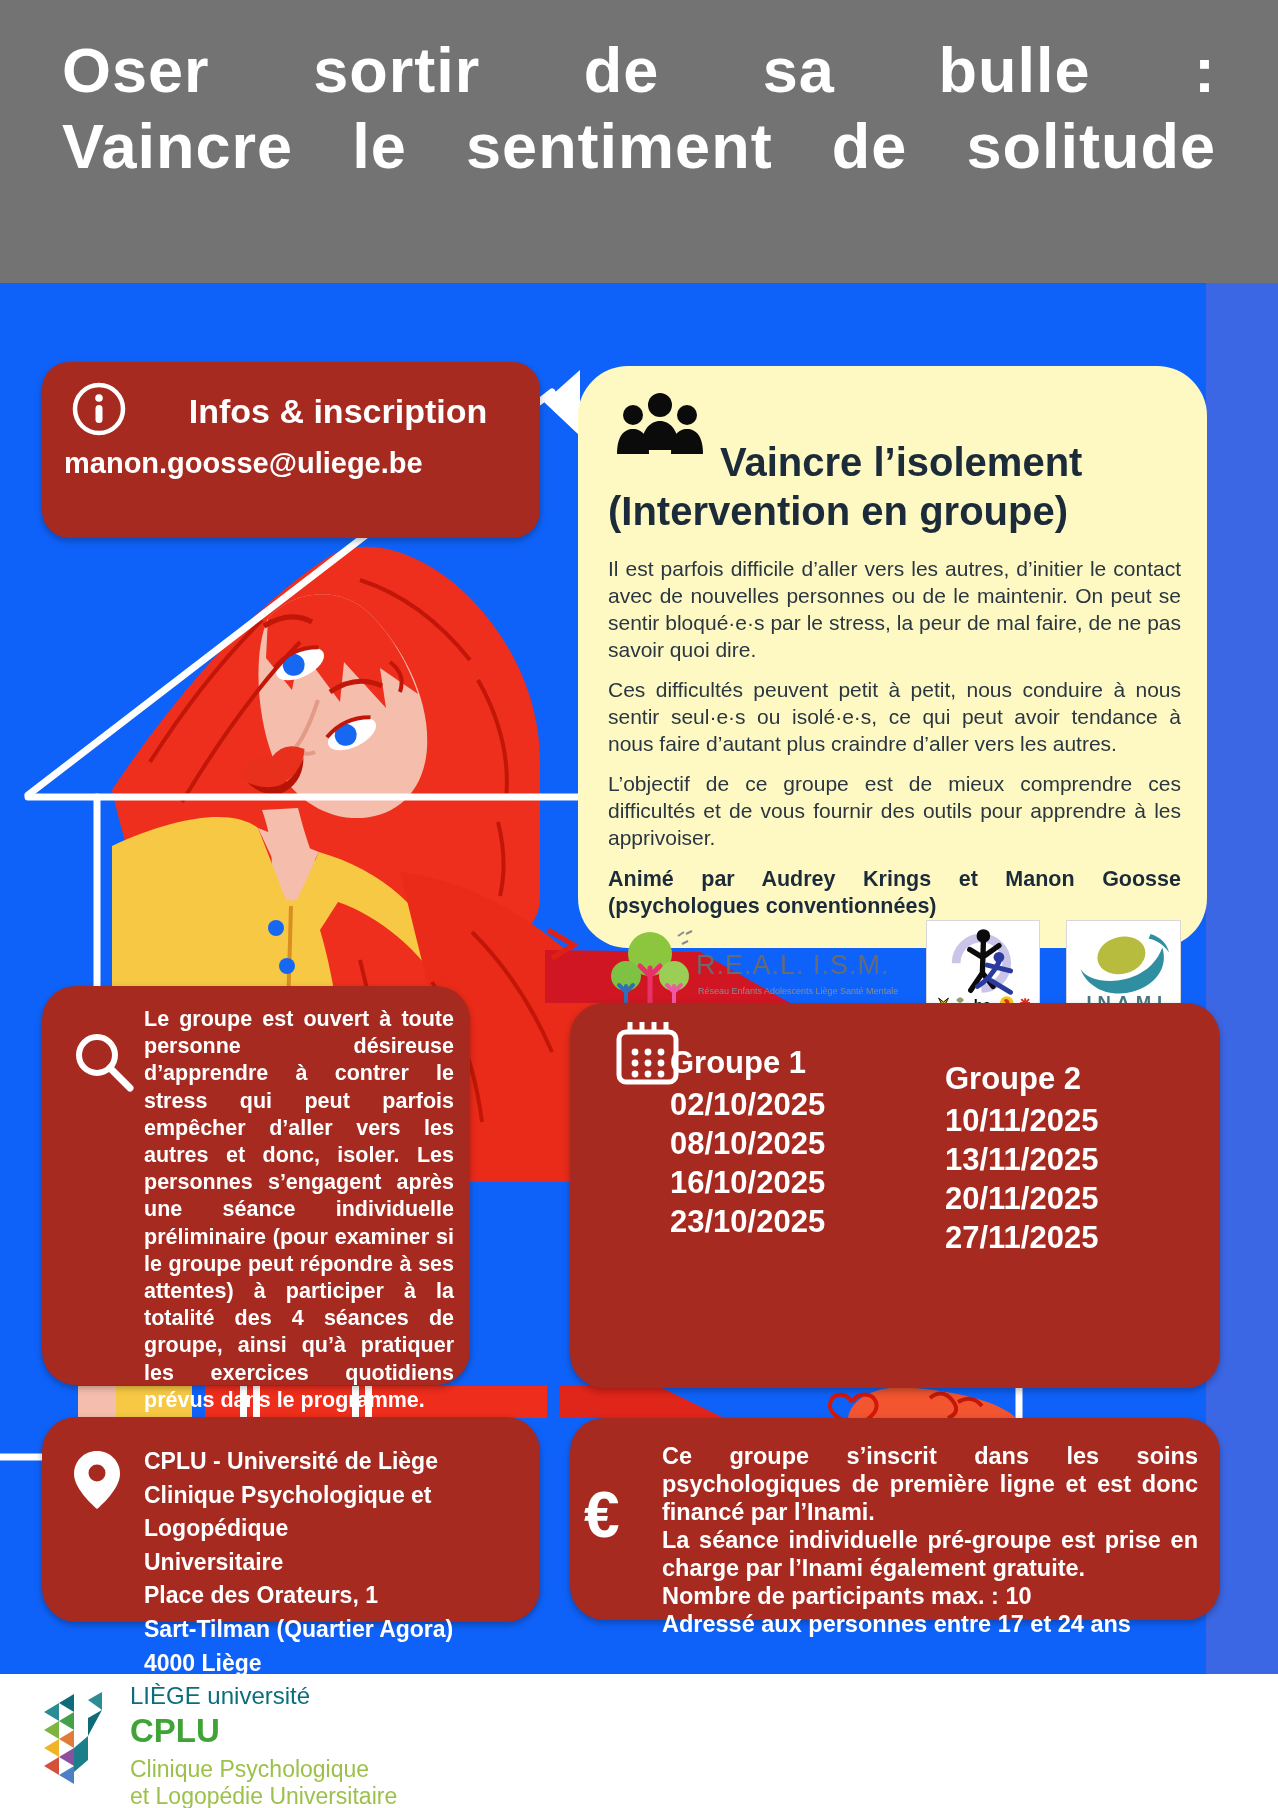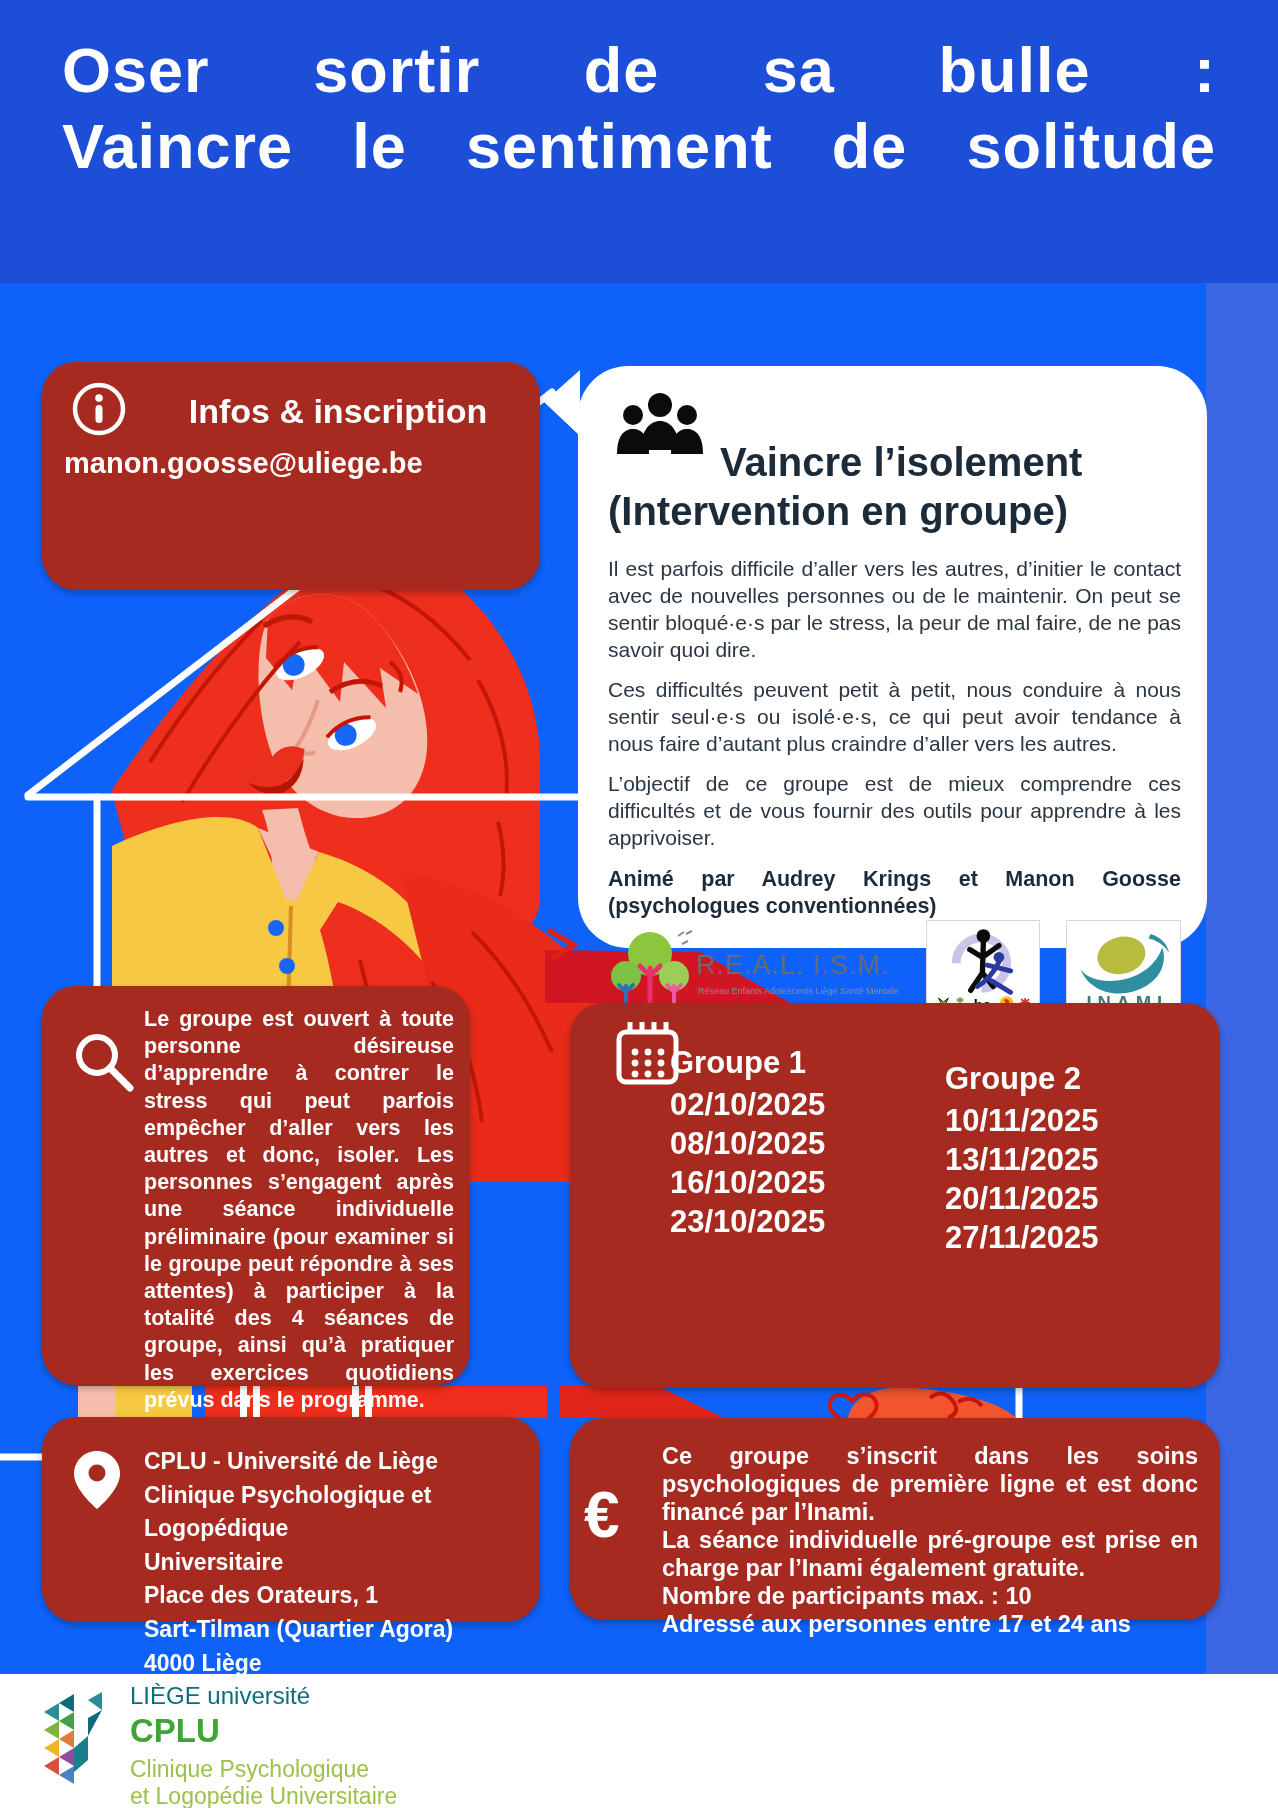--- a/index.html
+++ b/index.html
@@ -1,34 +1,34 @@
 <!DOCTYPE html>
 <html><head>
 <meta charset="utf-8">
 <style>
   html,body{margin:0;padding:0;background:#888;}
   #page{position:relative;width:1278px;height:1808px;overflow:hidden;
         font-family:"Liberation Sans","DejaVu Sans",sans-serif;background:#0F62F9;}
 
   
-  .band{position:absolute;left:0;top:0;width:1278px;height:283px;background:#1d4ed8;z-index:1;}
+  .band{position:absolute;left:0;top:0;width:1278px;height:283px;background:#737373;z-index:1;}
   .title-line{color:#FFFFFF;font-weight:bold;font-size:63px;line-height:76px;
               margin:0 62px;text-align:justify;text-align-last:justify;letter-spacing:1px;}
   .title-line:first-child{padding-top:32px;}
 
   
   .strip{position:absolute;left:1206px;top:283px;width:72px;height:1391px;background:#3C67E4;z-index:0;}
 
   
   #illu{position:absolute;left:0;top:0;z-index:2;}
 
   
   .rbox{position:absolute;background:#A62A20;border-radius:34px;z-index:3;color:#FFFFFF;
         box-shadow:0 3px 7px rgba(0,0,0,0.28);}
-  .rbox.infos{left:42px;top:362px;width:498px;height:228px;}
+  .rbox.infos{left:42px;top:362px;width:498px;height:176px;border-radius:27px;}
   .rbox.ginfo{left:42px;top:986px;width:428px;height:399px;}
   .rbox.sched{left:570px;top:1003px;width:650px;height:385px;}
   .rbox.loc  {left:42px;top:1417px;width:498px;height:205px;}
   .rbox.fund {left:570px;top:1418px;width:650px;height:202px;}
 
   .icon-abs{position:absolute;}
 
   .infos h2{margin:30px 24px 0 118px;font-size:34px;font-weight:bold;text-align:center;}
   .infos .email{margin:16px 0 0 22px;font-size:29px;font-weight:bold;}
 
@@ -44,21 +44,21 @@
 
   .loc .txt{padding:28px 14px 0 102px;}
   .loc .line{font-size:23px;line-height:33.6px;font-weight:bold;}
 
   .fund .txt{padding:24px 22px 0 92px;}
   .fund p{margin:0;font-size:23.5px;line-height:28px;text-align:justify;font-weight:bold;}
   .fund p.b{text-align:left;}
   .fund .euro{position:absolute;left:14px;top:60px;font-size:64px;font-weight:bold;color:#FFFFFF;}
 
   
-  .bubble{position:absolute;left:578px;top:366px;width:629px;height:582px;background:#ffffff;
+  .bubble{position:absolute;left:578px;top:366px;width:629px;height:582px;background:#fef9c3;
           border-radius:50px;z-index:3;display:flex;flex-direction:column;
           padding:0 26px 10px 30px;box-sizing:border-box;}
   .bubble h1{margin:72px 6px 0 0;font-size:40px;line-height:49px;font-weight:bold;
              color:#1B2B3A;text-indent:112px;}
   .bubble h1 .l2{text-indent:0;}
   .bubble .ppl{position:absolute;left:38px;top:26px;}
   .bubble p.body{margin:13px 0 0 0;font-size:21px;line-height:27px;color:#2A3642;text-align:justify;}
   .bubble p.body.first{margin-top:19px;}
   .bubble .facil{margin:15px 0 0 0;font-size:21.5px;line-height:27px;color:#1B2B3A;
                  font-weight:bold;text-align:justify;}

